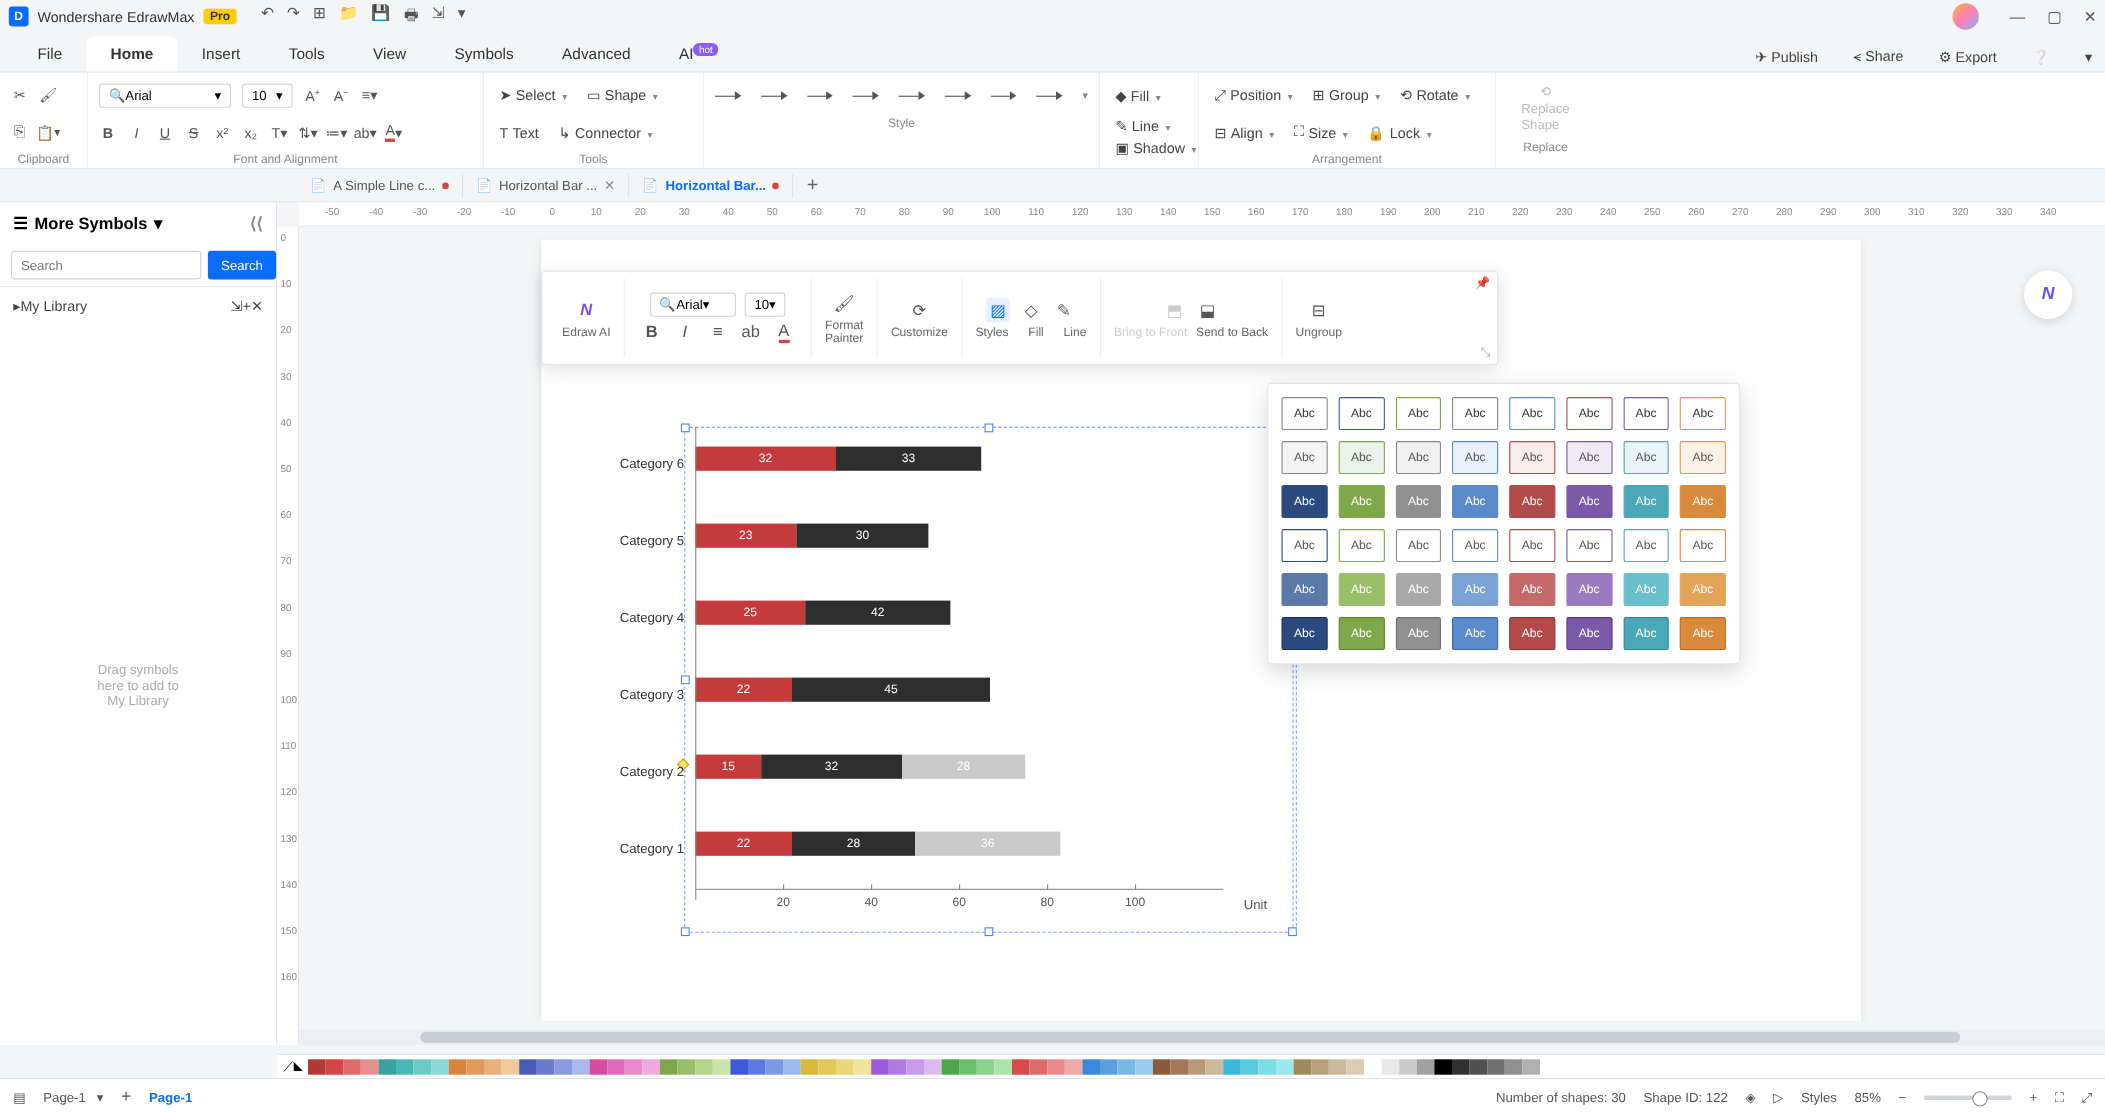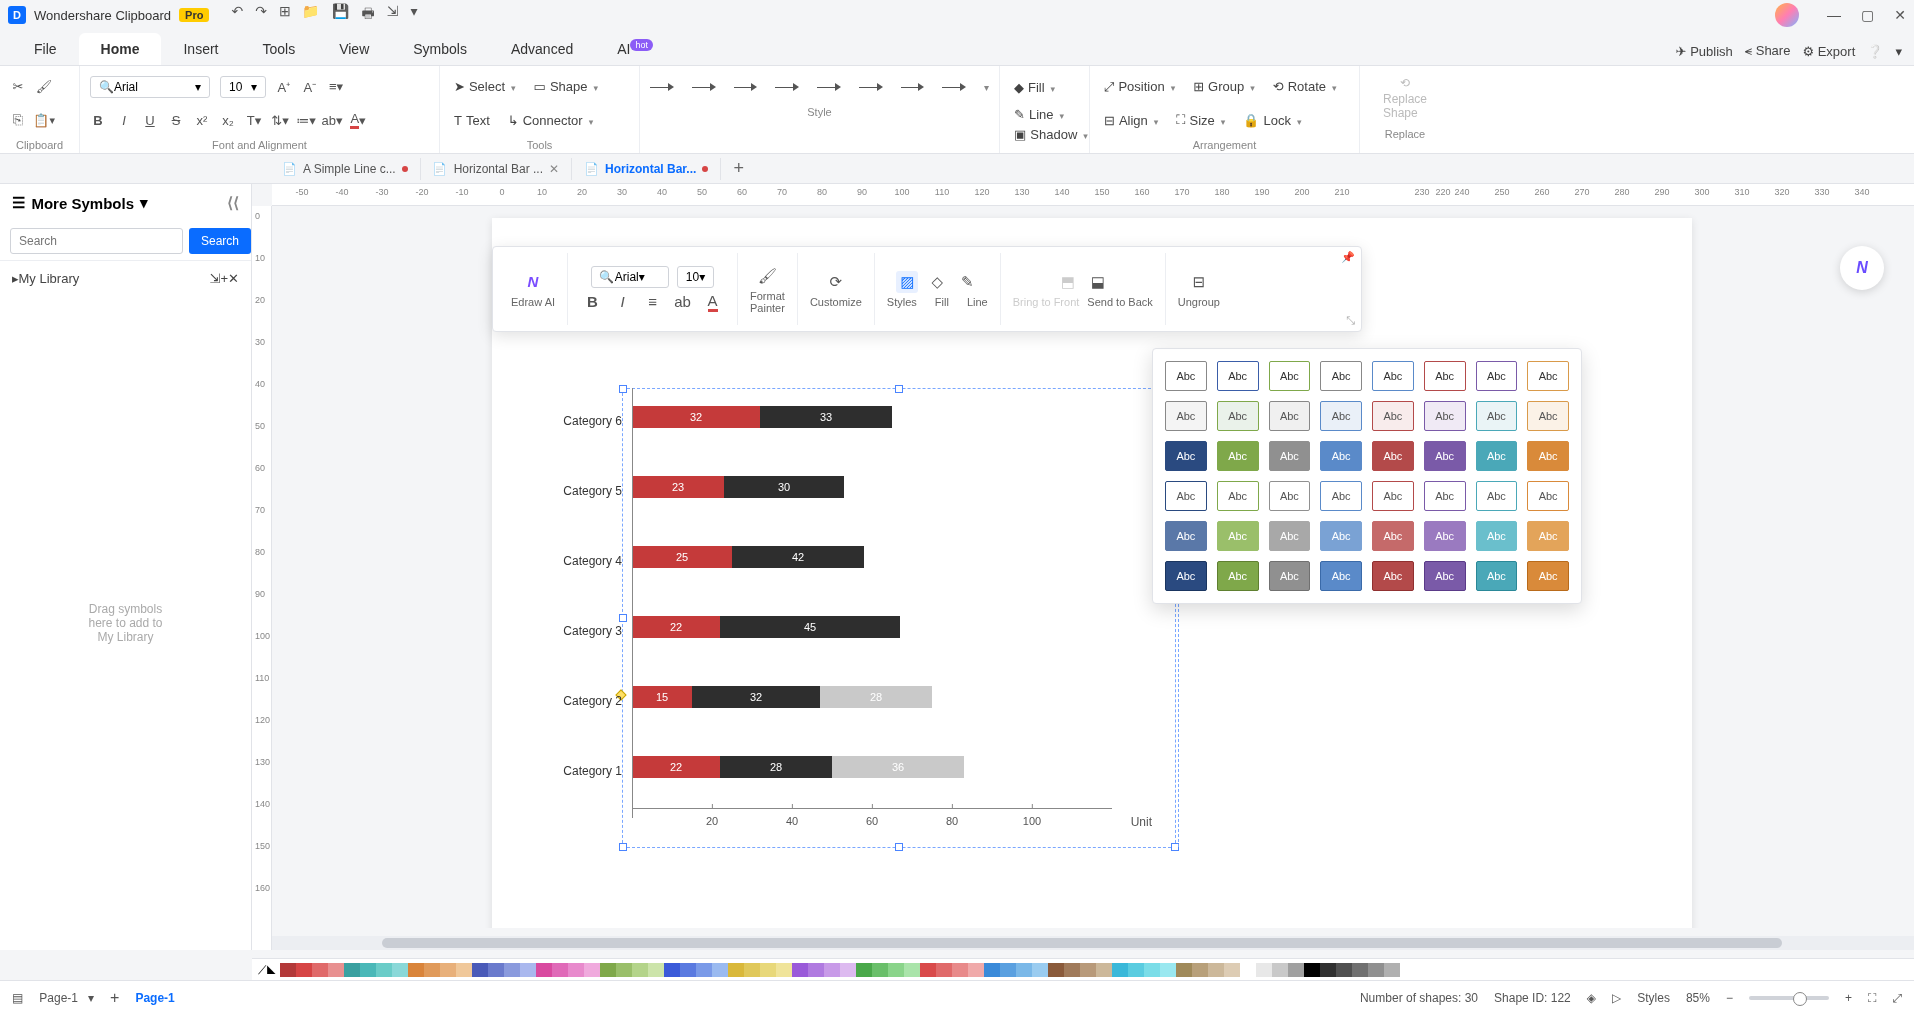--- a/index.html
+++ b/index.html
@@ -13,21 +13,21 @@
 .qat { display: flex; gap: 12px; margin-left: 14px; color: #555; }
 .qat span { cursor: pointer; font-size: 14px; }
 .titlebar-spacer { flex: 1; }
 .win-controls { display: flex; gap: 20px; color: #555; font-size: 14px; }
 .avatar { width: 24px; height: 24px; border-radius: 50%; background: linear-gradient(135deg,#ffb347,#ff7eb3,#7eb3ff); margin-right: 20px; }
 
 
 .menubar { height: 36px; display: flex; align-items: flex-end; padding: 0 12px; gap: 0; background: #f4f5f7; border-bottom: 1px solid #e1e3e8; }
 .menu-item { padding: 8px 22px; font-size: 14px; color: #333; cursor: pointer; }
 .menu-item.active { background: #fff; font-weight: 600; border-radius: 6px 6px 0 0; }
-.menu-right { margin-left: auto; display: flex; gap: 12px; align-items: center; font-size: 13px; color: #444; padding-bottom: 6px; }
+.menu-right { margin-left: auto; display: flex; gap: 32px; align-items: center; font-size: 13px; color: #444; padding-bottom: 6px; }
 .hot-badge { background: #8b5cf6; color: #fff; font-size: 9px; padding: 1px 5px; border-radius: 7px; position: relative; top: -6px; }
 
 
 .ribbon { height: 88px; background: #fff; display: flex; align-items: stretch; border-bottom: 1px solid #e1e3e8; }
 .r-group { display: flex; flex-direction: column; border-right: 1px solid #eceef2; padding: 4px 10px 0; }
 .r-row { display: flex; align-items: center; gap: 10px; height: 34px; }
 .r-label { font-size: 11px; color: #888; text-align: center; padding: 2px 0; }
 .r-btn { display: flex; align-items: center; gap: 4px; color: #444; font-size: 13px; cursor: pointer; padding: 2px 4px; }
 .r-btn .chev::after { content: "▾"; font-size: 9px; color: #888; margin-left: 2px; }
 .font-sel { border: 1px solid #d0d3d9; border-radius: 3px; padding: 3px 8px; font-size: 12px; min-width: 120px; display: flex; align-items: center; }
@@ -118,21 +118,21 @@
 .zoom-slider { width: 80px; height: 4px; background: #d0d3d9; border-radius: 2px; position: relative; }
 .zoom-slider::after { content: ""; position: absolute; left: 55%; top: -4px; width: 12px; height: 12px; background: #fff; border: 1px solid #888; border-radius: 50%; }
 
 .ai-badge { position: absolute; right: 30px; top: 40px; width: 44px; height: 44px; border-radius: 50%; background: #fff; box-shadow: 0 2px 10px rgba(0,0,0,0.15); display: flex; align-items: center; justify-content: center; font-weight: bold; font-style: italic; color: #6a4cff; font-size: 16px; }
 </style>
 </head>
 <body>
 
 <div class="titlebar">
   <span class="app-logo">D</span>
-  <span class="app-name">Wondershare Clipboard</span>
+  <span class="app-name">Wondershare EdrawMax</span>
   <span class="pro-badge">Pro</span>
   <div class="qat">
     <span>↶</span>
     <span>↷</span>
     <span>⊞</span>
     <span>📁</span>
     <span>💾</span>
     <span>🖶</span>
     <span>⇲</span>
     <span>▾</span>
@@ -318,21 +318,21 @@
         <span style="left: 710px;">120</span>
         <span style="left: 750px;">130</span>
         <span style="left: 790px;">140</span>
         <span style="left: 830px;">150</span>
         <span style="left: 870px;">160</span>
         <span style="left: 910px;">170</span>
         <span style="left: 950px;">180</span>
         <span style="left: 990px;">190</span>
         <span style="left: 1030px;">200</span>
         <span style="left: 1070px;">210</span>
-        <span style="left: 1171px;">220</span>
+        <span style="left: 1110px;">220</span>
         <span style="left: 1150px;">230</span>
         <span style="left: 1190px;">240</span>
         <span style="left: 1230px;">250</span>
         <span style="left: 1270px;">260</span>
         <span style="left: 1310px;">270</span>
         <span style="left: 1350px;">280</span>
         <span style="left: 1390px;">290</span>
         <span style="left: 1430px;">300</span>
         <span style="left: 1470px;">310</span>
         <span style="left: 1510px;">320</span>

